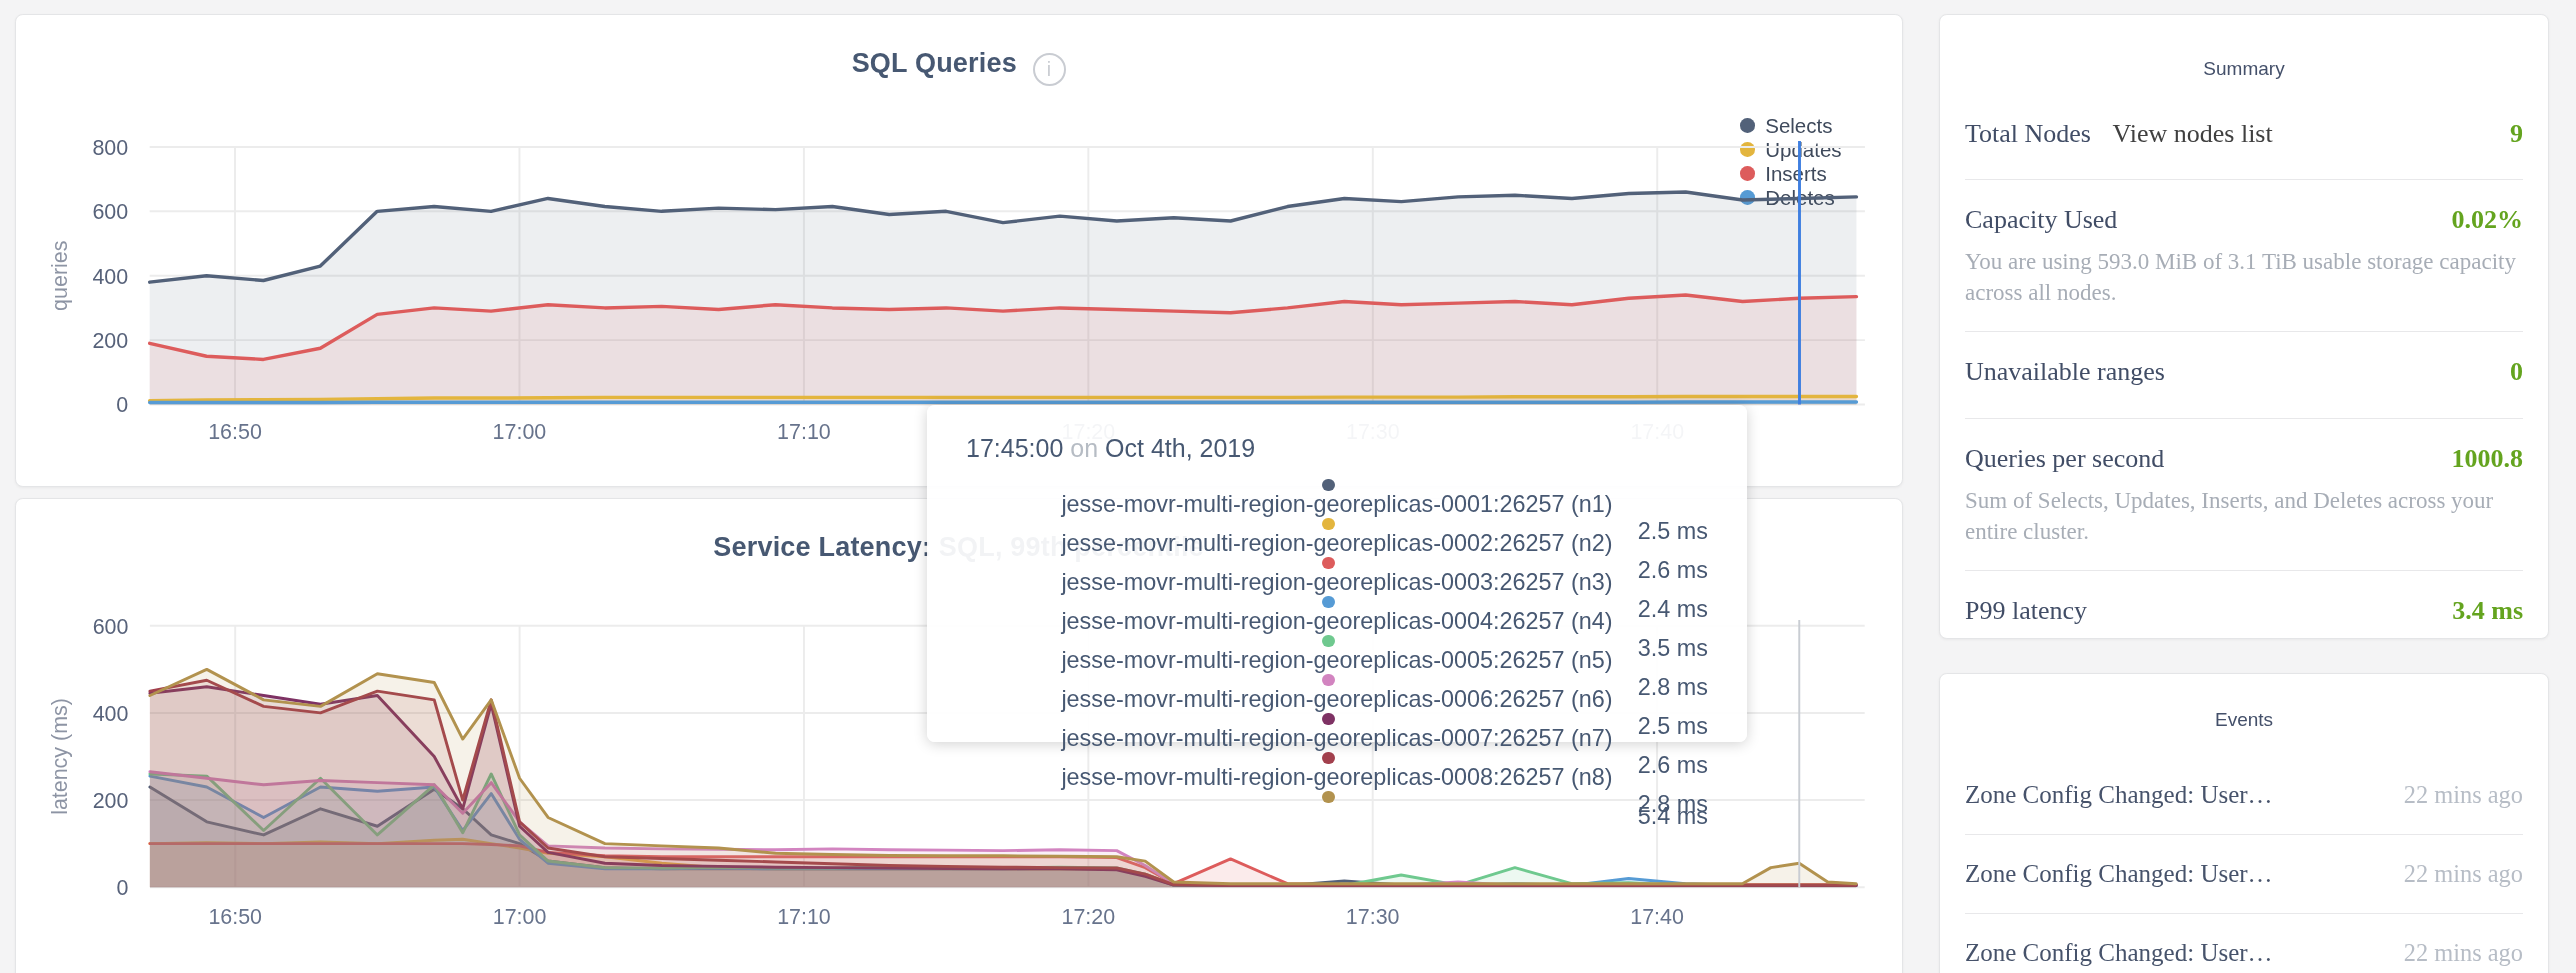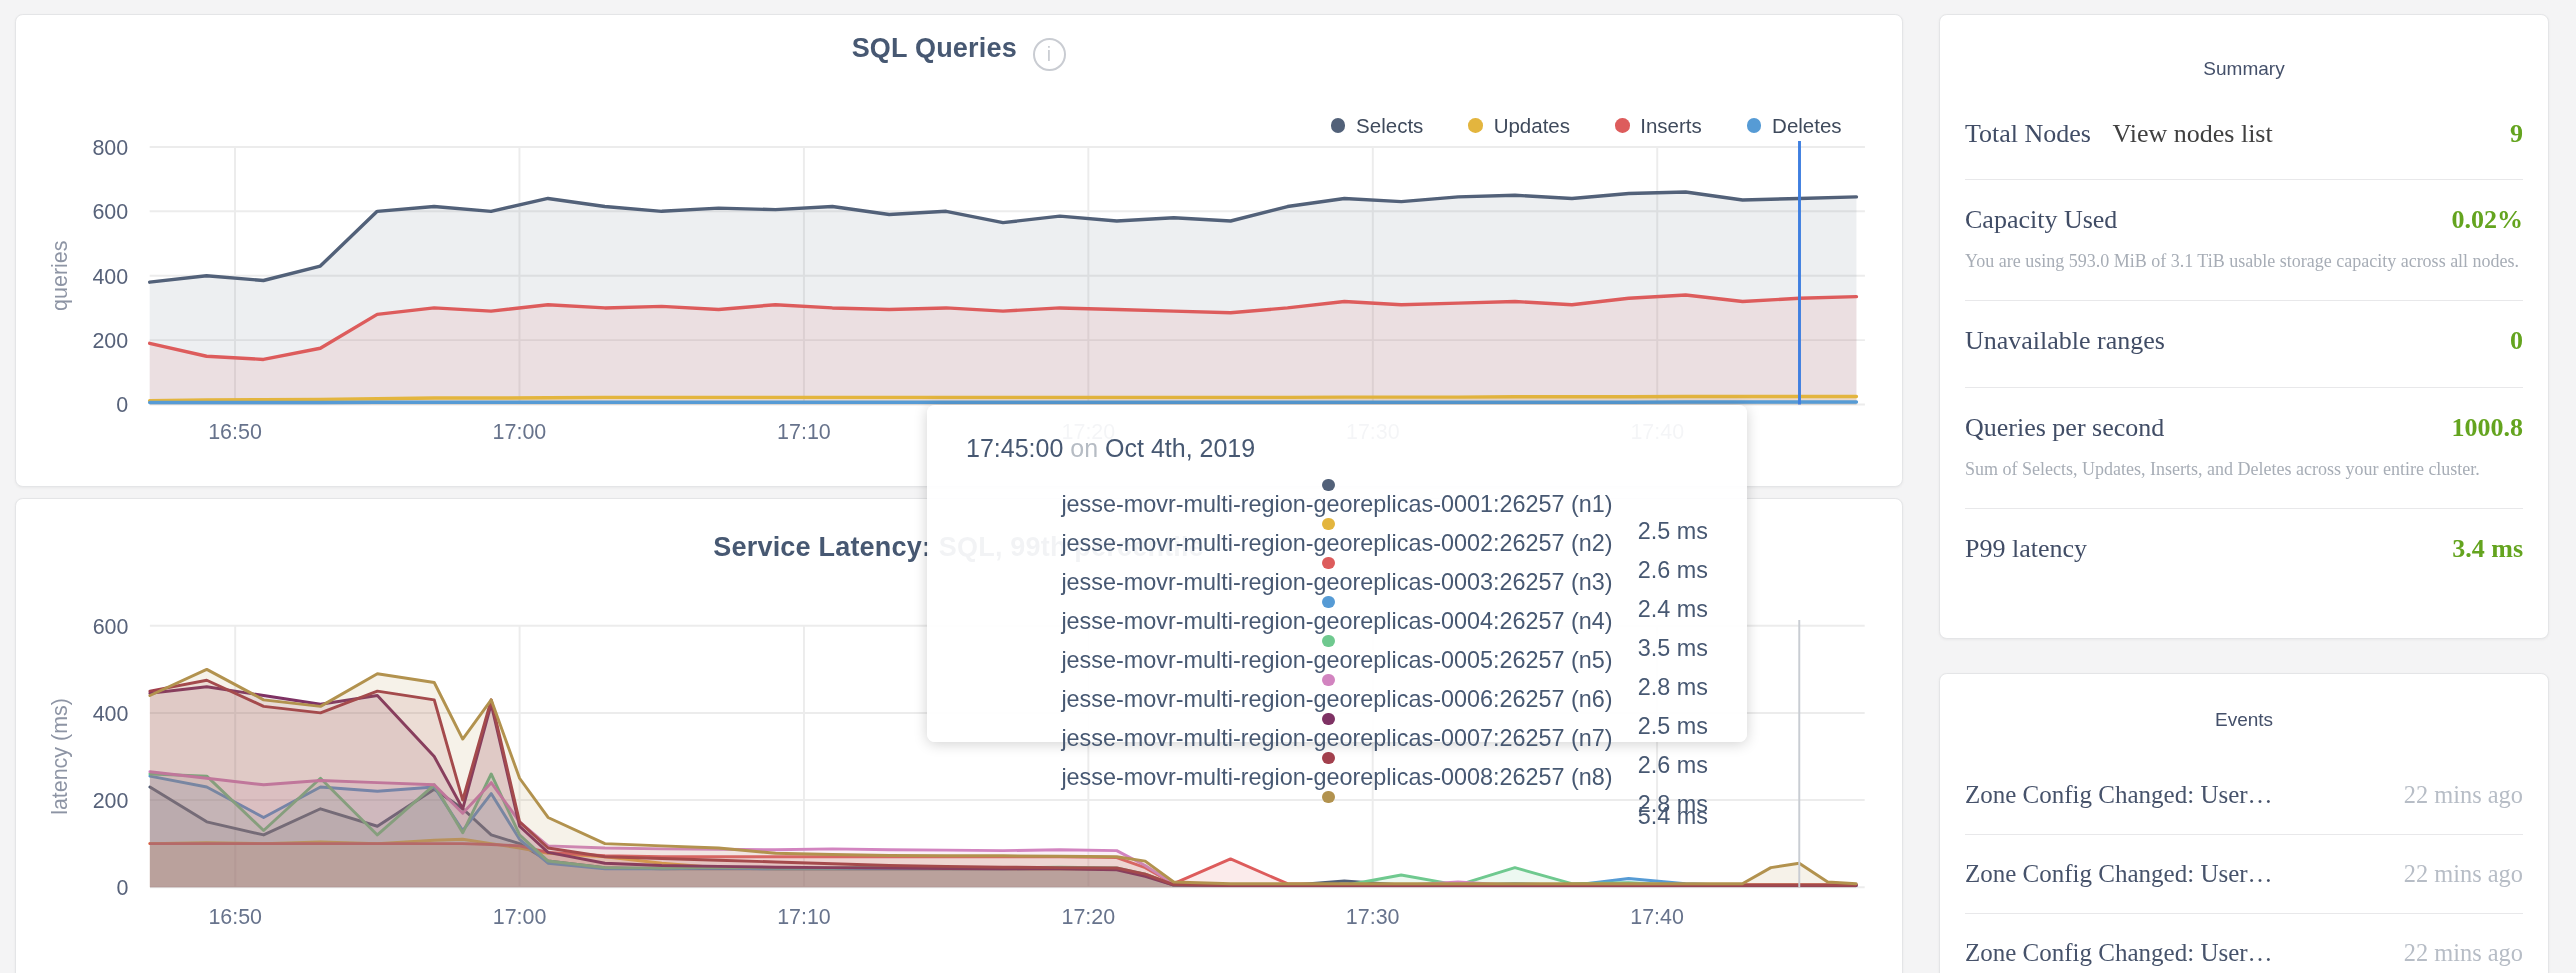--- a/index.html
+++ b/index.html
@@ -16,31 +16,31 @@
   }
   #top-card{left:14.6px;top:13.7px;width:1886px;height:471px;}
   #bottom-card{left:14.6px;top:498px;width:1886px;height:546px;}
   #summary-card{left:1939px;top:13.7px;width:608px;height:623px;}
   #events-card{left:1939px;top:673px;width:608px;height:410px;}
 
   .chart-title-row{
     position:absolute;left:0;right:0;text-align:center;
     font-size:27px;font-weight:700;color:#475872;letter-spacing:0.2px;
   }
-  #top-card .chart-title-row{top:18px;}
+  #top-card .chart-title-row{top:33px;}
   #bottom-card .chart-title-row{top:33px;}
   .info-icon{
     display:inline-block;vertical-align:-3.9px;margin-left:15.6px;
     width:29px;height:29px;border:2px solid #c9ccd2;border-radius:50%;
     color:#c9ccd2;font-size:19.5px;font-weight:400;line-height:29px;text-align:center;
     font-style:normal;
   }
   .legend{
     position:absolute;top:99px;right:60px;display:flex;align-items:flex-start;
-    font-size:20.5px;color:#3f4a5c;
+    font-size:20.5px;color:#3f4a5c;flex-direction:column;
   }
   .legend .legend-item{display:flex;align-items:center;margin-left:45px;cursor:pointer;}
   .legend .dot{width:14.6px;height:14.6px;border-radius:50%;margin-right:10.7px;flex:none;}
 
   svg{display:block;}
   svg text{font-family:"Liberation Sans", sans-serif;}
   .chart-svg{position:absolute;left:0;}
   #sql-svg{top:0;}
   #latency-svg{top:0;}
 
@@ -59,21 +59,21 @@
 
   
   .panel-heading{
     padding-top:43px;text-align:center;font-size:19px;font-weight:400;color:#44506a;
   }
   .panel-body{padding:0 25px;font-family:Liberation Serif, serif;}
   .sum-row{display:flex;align-items:baseline;margin-top:25px;height:37px;font-size:26px;color:#414d66;}
   .sum-row:first-of-type{margin-top:39px;}
   .sum-row .sum-value{margin-left:auto;color:#64a41f;font-weight:700;}
   .sum-row .sum-link{color:#404040;margin-left:21.5px;cursor:pointer;}
-  .sum-note{font-size:18px;line-height:31px;color:#a7adb6;margin-top:3.9px;}
+  .sum-note{font-size:23px;line-height:31px;color:#a7adb6;margin-top:3.9px;}
   .sum-divider{border:none;border-top:1px solid #e8e8ea;margin:23.4px 0 0 0;}
 
   .event-row{
     display:flex;align-items:center;height:78px;font-size:25px;
     border-bottom:1px solid #e8e8ea;
   }
   .event-row:last-child{border-bottom:none;}
   .event-title{color:#47536b;white-space:nowrap;overflow:hidden;cursor:pointer;}
   .event-time{margin-left:auto;color:#b7bdc6;font-size:24.4px;white-space:nowrap;padding-left:19.5px;}
   #events-card .panel-heading{padding-top:35px;}

